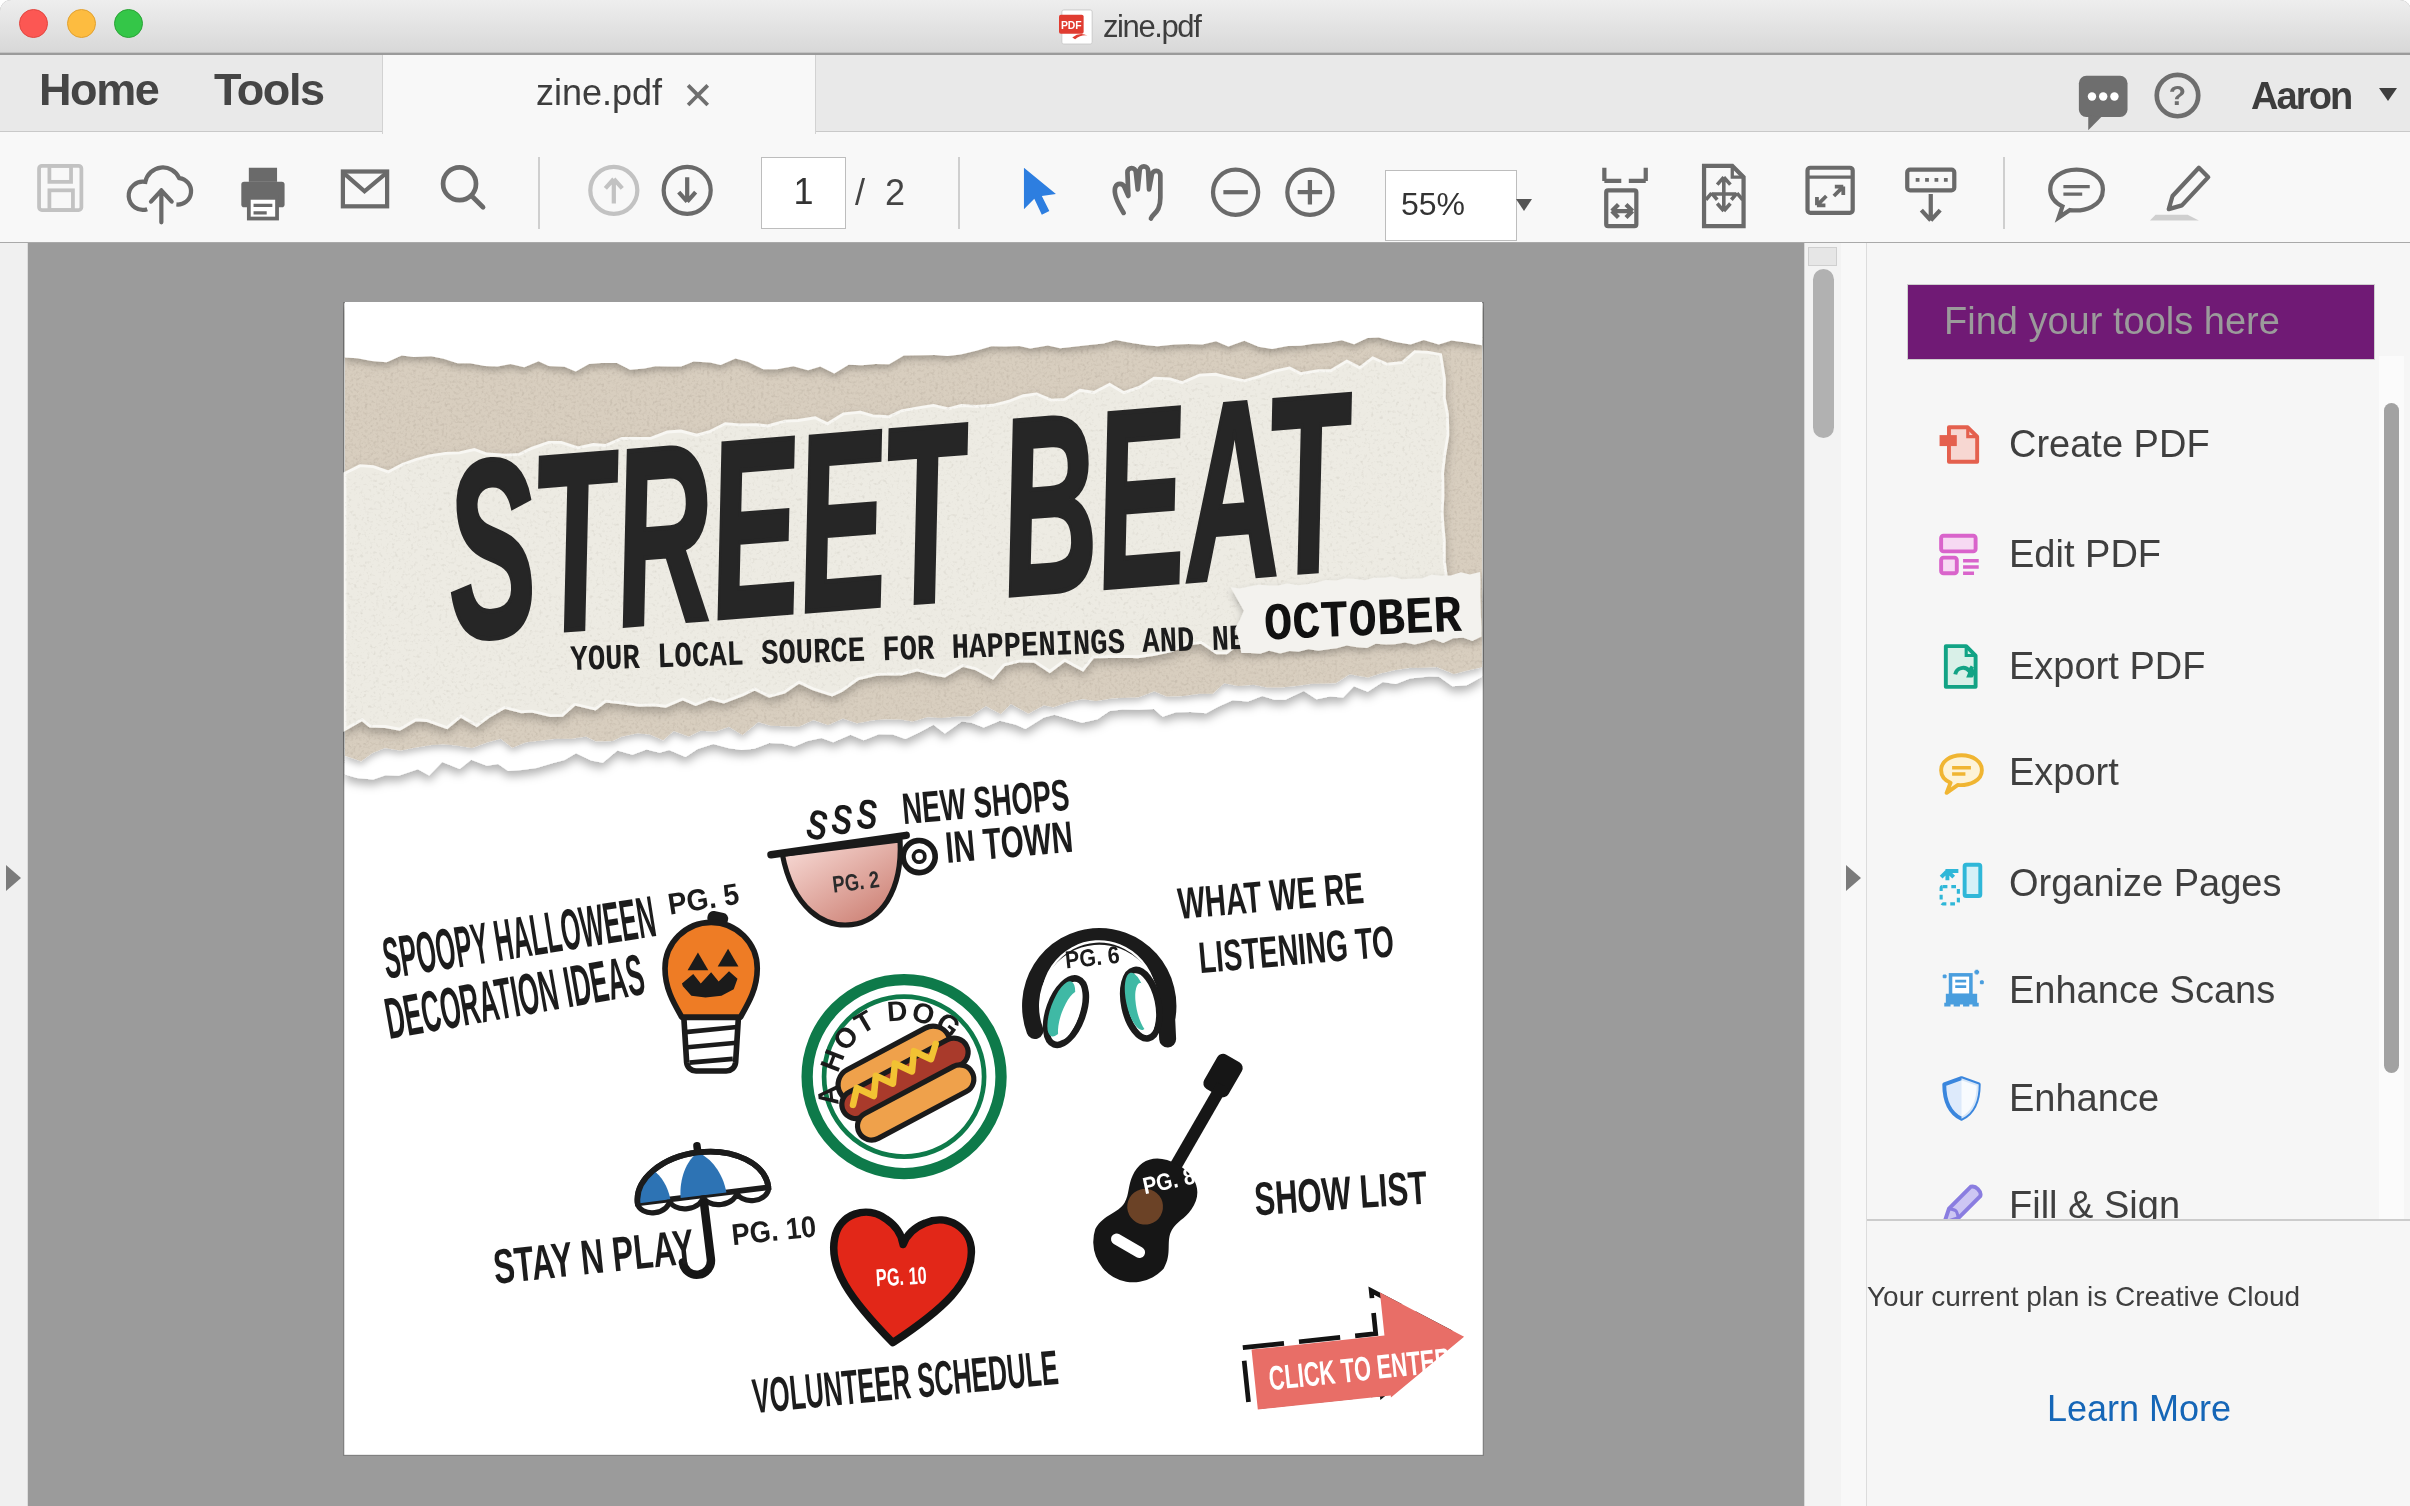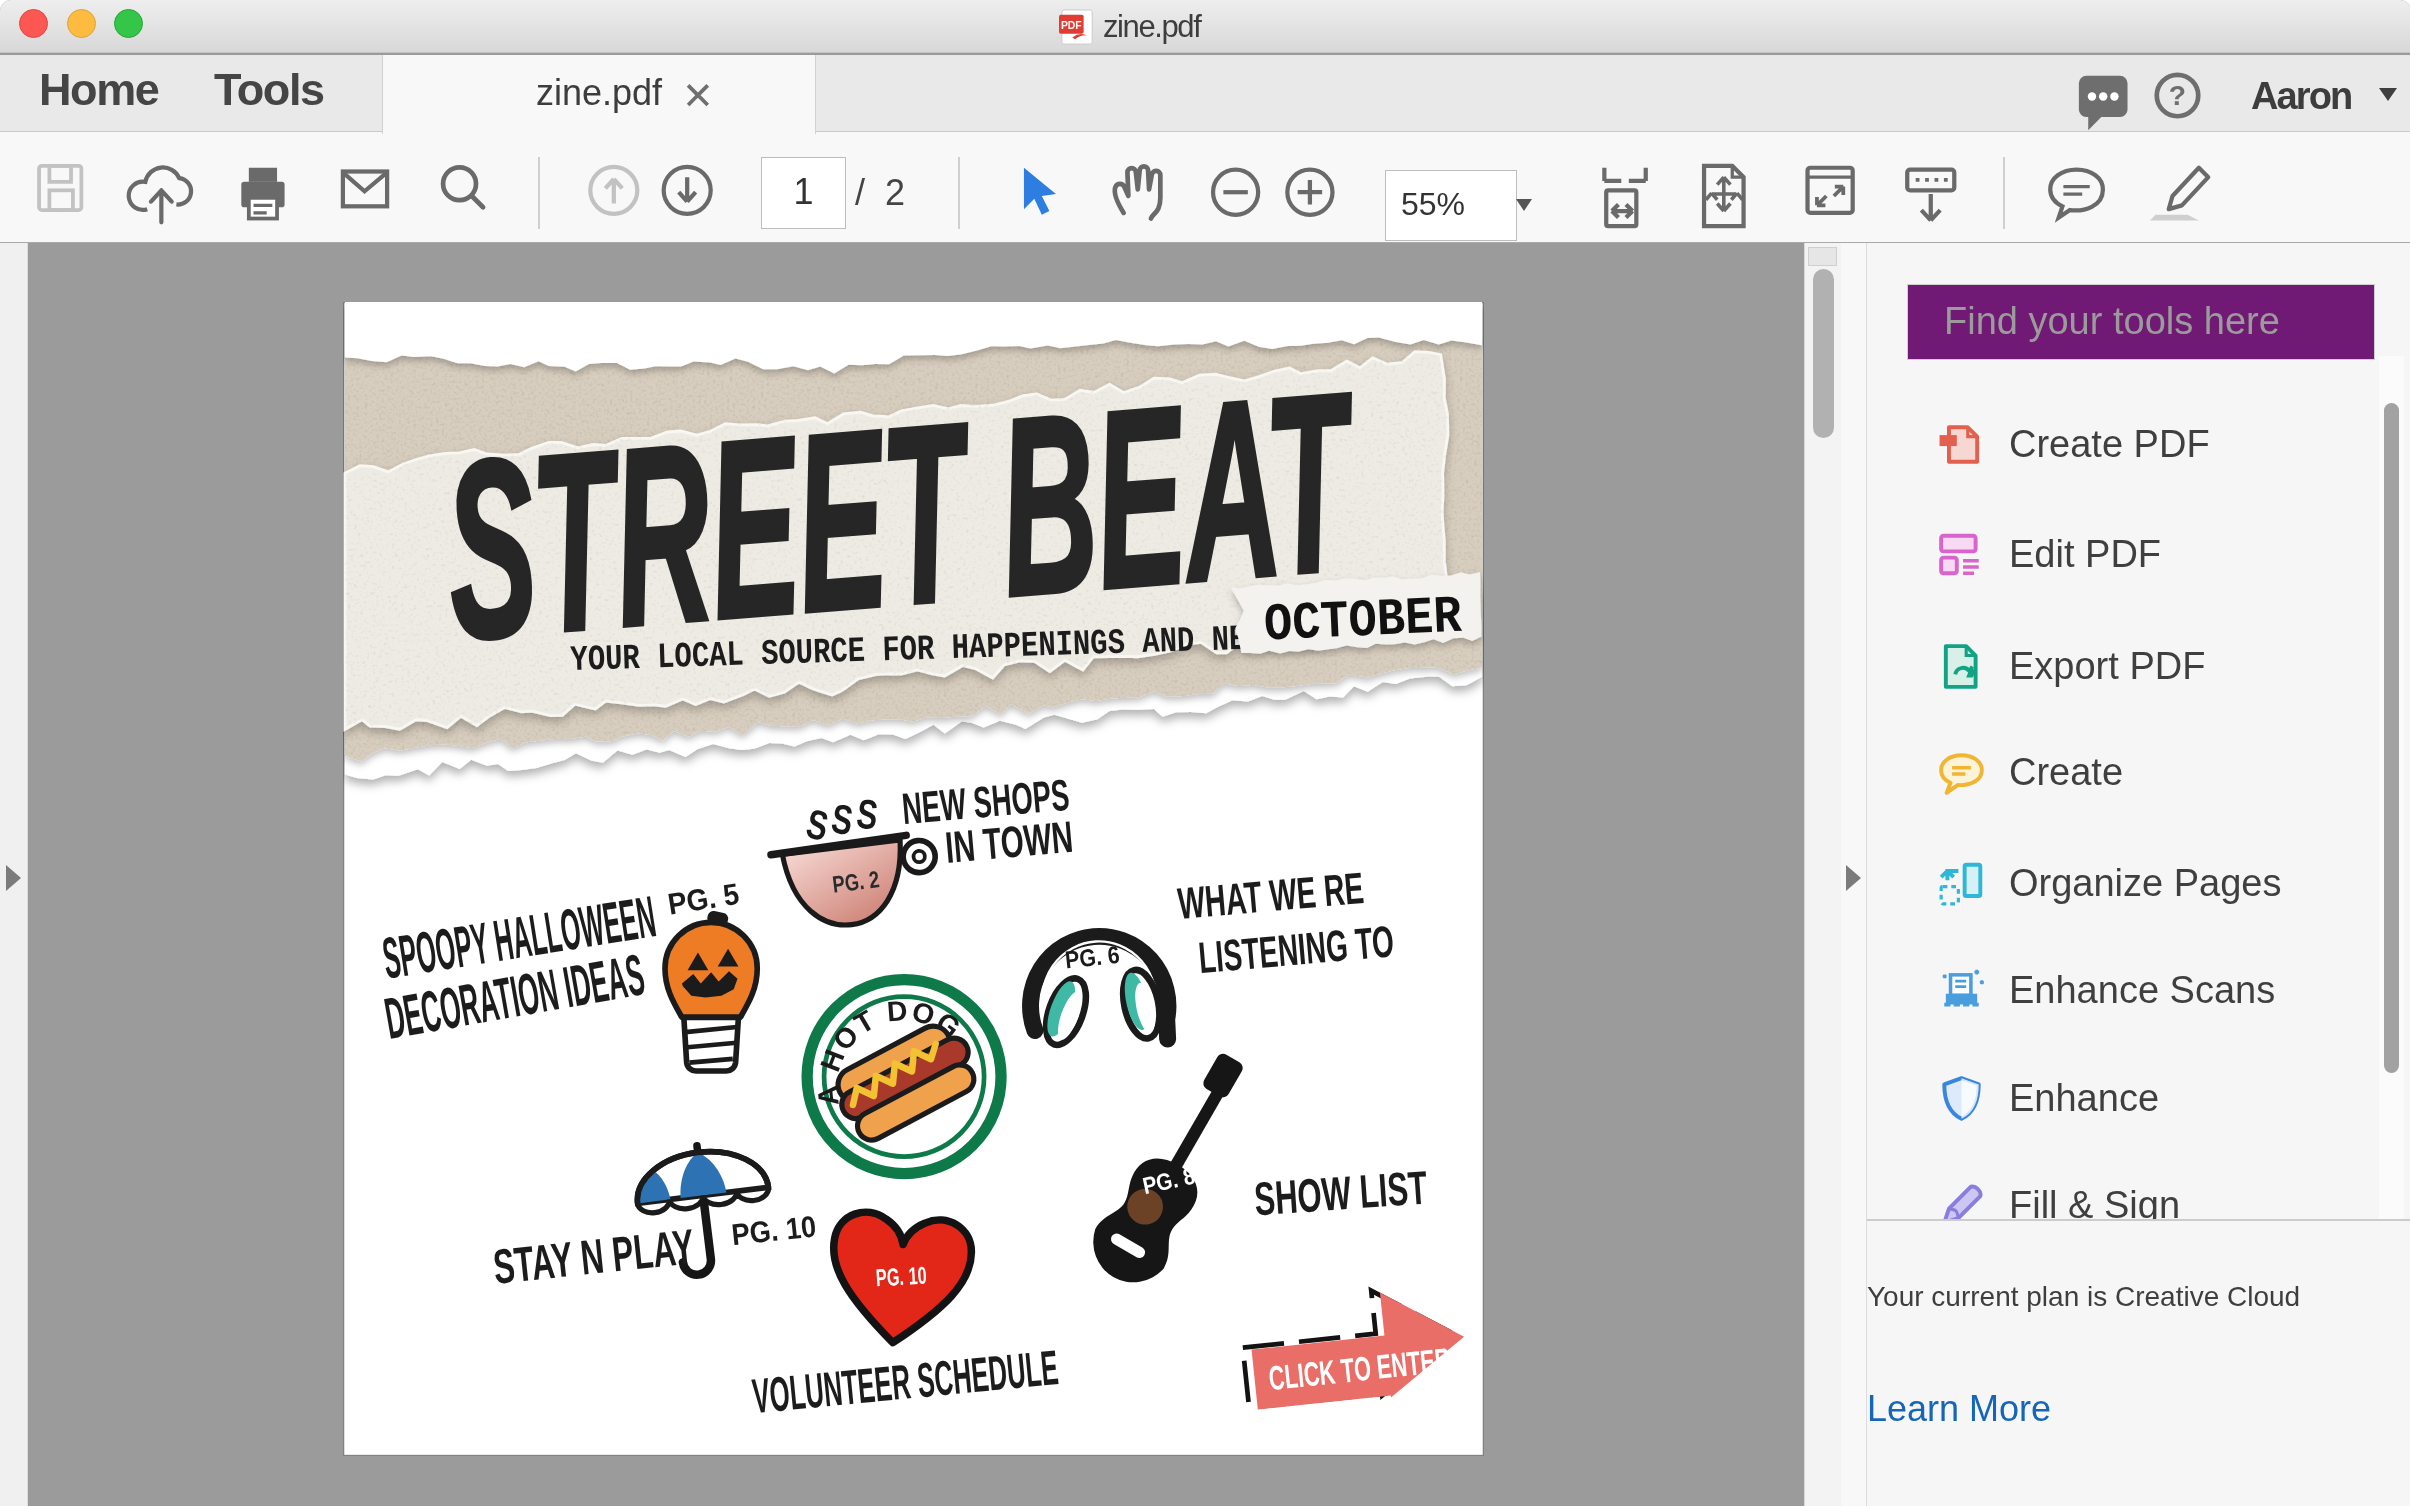--- a/index.html
+++ b/index.html
@@ -37,21 +37,21 @@
   .rightstrip { position:absolute; left:1841px; top:243px; width:25.4px; height:1264px; background:#f8f8f8; }
   .sidebar { position:absolute; left:1866px; top:243px; width:544px; height:1264px; background:#f6f6f6; border-left:0.9px solid #dcdcdc; }
   .arrow-r { position:absolute; width:0; height:0; border-left:15px solid #7b7b7b; border-top:13px solid transparent; border-bottom:13px solid transparent; }
   
   .findbox { position:absolute; left:40px; top:41px; width:468px; height:76px; background:#701a75; border:1.9px solid #cfcfcf; font-size:38px; color:#9b9b9b; line-height:73px; padding-left:36px; }
   .tool { position:absolute; left:69px; height:56px; }
   .tool .ticon { position:absolute; left:1.9px; top:4.7px; width:47px; height:47px; }
   .tool .tname { position:absolute; left:73px; top:50%; transform:translateY(-50%); font-size:38px; color:#3f3f3f; white-space:nowrap; }
   .sdivider { position:absolute; left:0; top:976px; width:544px; height:1.9px; background:#cccccc; }
   .plan { position:absolute; left:0; top:1038px; width:544px; text-align:left; font-size:28px; font-weight:normal; color:#3e3e3e; white-space:nowrap; }
-  .learn { position:absolute; left:0; top:1145px; width:544px; text-align:left; font-size:36px; color:#1566b7; }
+  .learn { position:absolute; left:0; top:1145px; width:544px; text-align:center; font-size:36px; color:#1566b7; }
   .sscroll { position:absolute; left:512px; top:113px; width:24.5px; height:863px; background:#fbfbfb; }
   .sscroll .thumb { position:absolute; left:4.7px; top:47px; width:15px; height:670px; background:#a2a2a2; border-radius:7.5px; }
 </style>
 </head>
 <body>
 <div class="window">
 
   <div class="titlebar">
     <div class="tl red"></div>
       <div class="tl yel"></div>
@@ -355,21 +355,21 @@
           <path d="M22 40 a10 10 0 0 1 18 -4 l6 0 m-6 0 l4 -6 m2 6 l-6 6" fill="none" stroke="#12a385" stroke-width="5"></path>
           <path d="M40 34 c6 0 8 6 4 10 l-8 0 z" fill="#12a385"></path>
         </svg>
         <div class="tname">Export PDF</div>
       </div>
       <div class="tool" style="top:501px">
         <svg class="ticon" viewBox="0 0 60 60">
           <path d="M30 8 c-15 0 -26 8 -26 19 c0 7 5 13 12 16 l-5 13 l14 -10 c16 1 31 -6 31 -19 c0 -11 -11 -19 -26 -19 z" fill="#fdf3d8" stroke="#f0b532" stroke-width="5" stroke-linejoin="round"></path>
           <path d="M18 24 h24 m-24 8 h17" stroke="#f0b532" stroke-width="4.5"></path>
         </svg>
-        <div class="tname">Create</div>
+        <div class="tname">Export</div>
       </div>
       <div class="tool" style="top:612px">
         <svg class="ticon" viewBox="0 0 60 60">
           <rect x="34" y="6" width="20" height="40" rx="2" fill="#d5f1f7" stroke="#2fb7d8" stroke-width="5"></rect>
           <rect x="4" y="34" width="22" height="22" rx="2" fill="none" stroke="#2fb7d8" stroke-width="4" stroke-dasharray="6 5"></rect>
           <path d="M26 14 l-14 0 l0 12 m0 -12 l-8 8 m8 -8 l8 8" fill="none" stroke="#2fb7d8" stroke-width="5"></path>
         </svg>
         <div class="tname">Organize Pages</div>
       </div>
       <div class="tool" style="top:719px">

